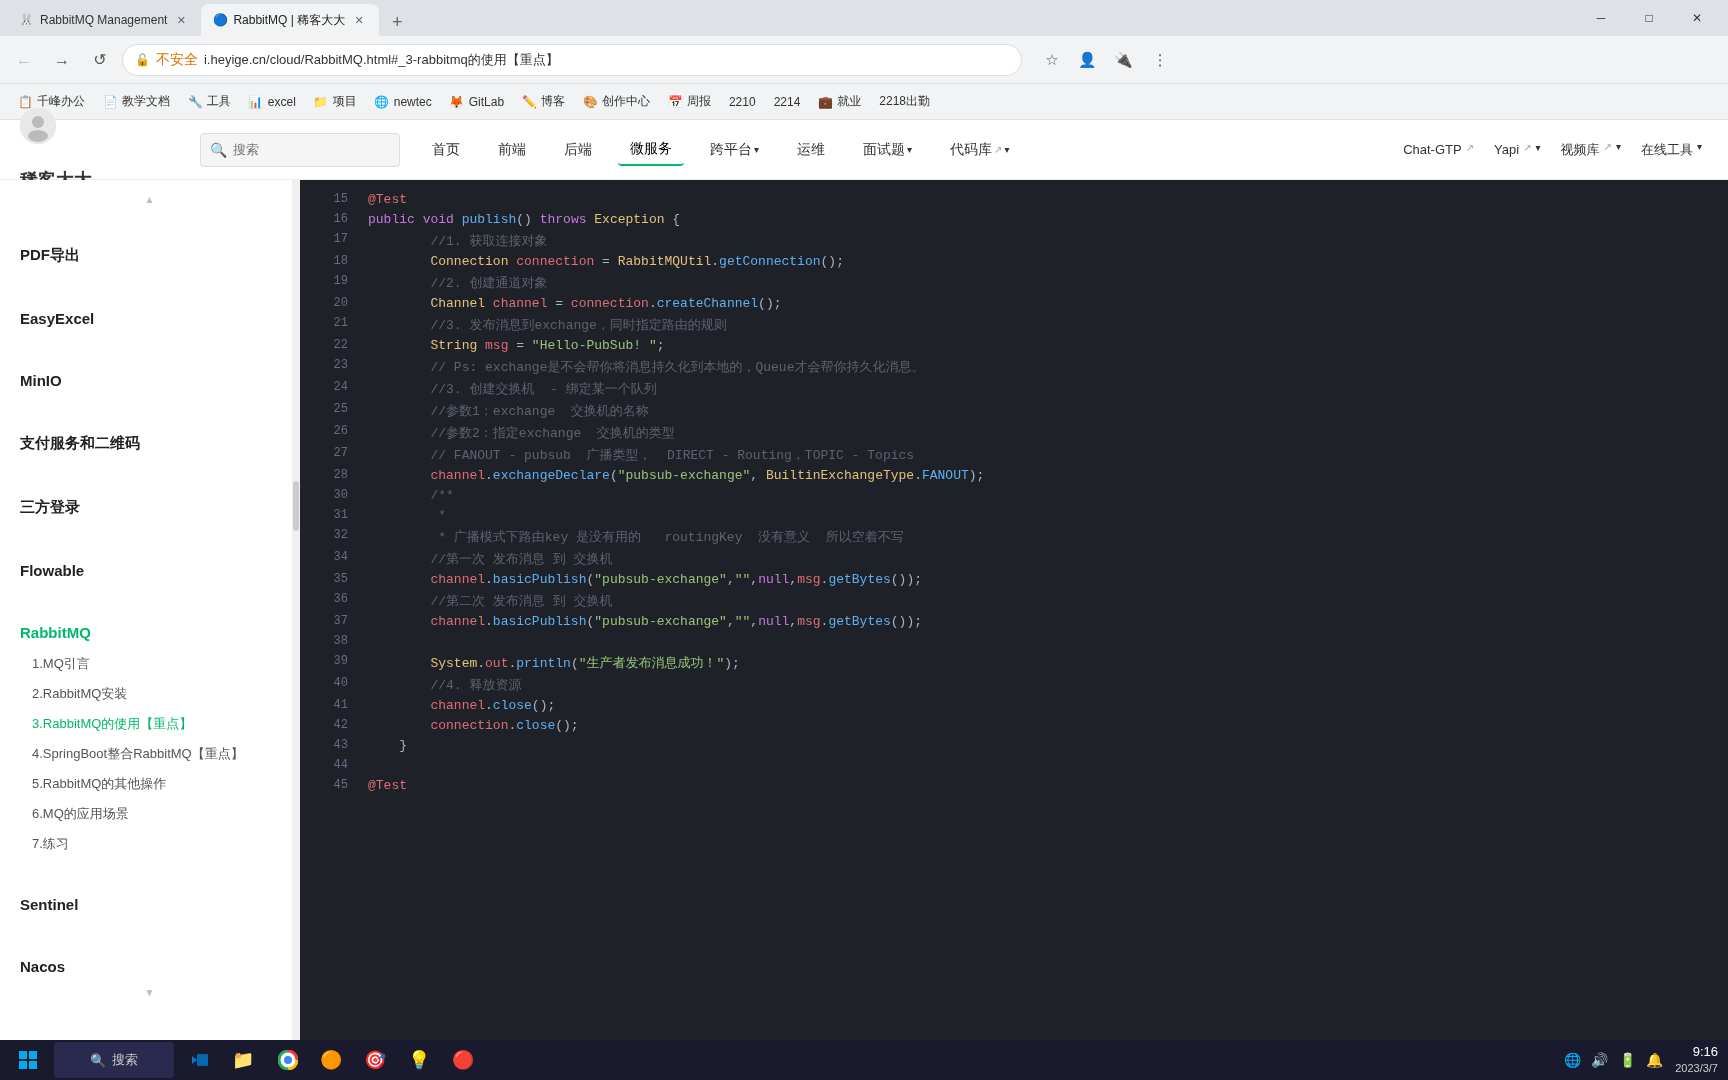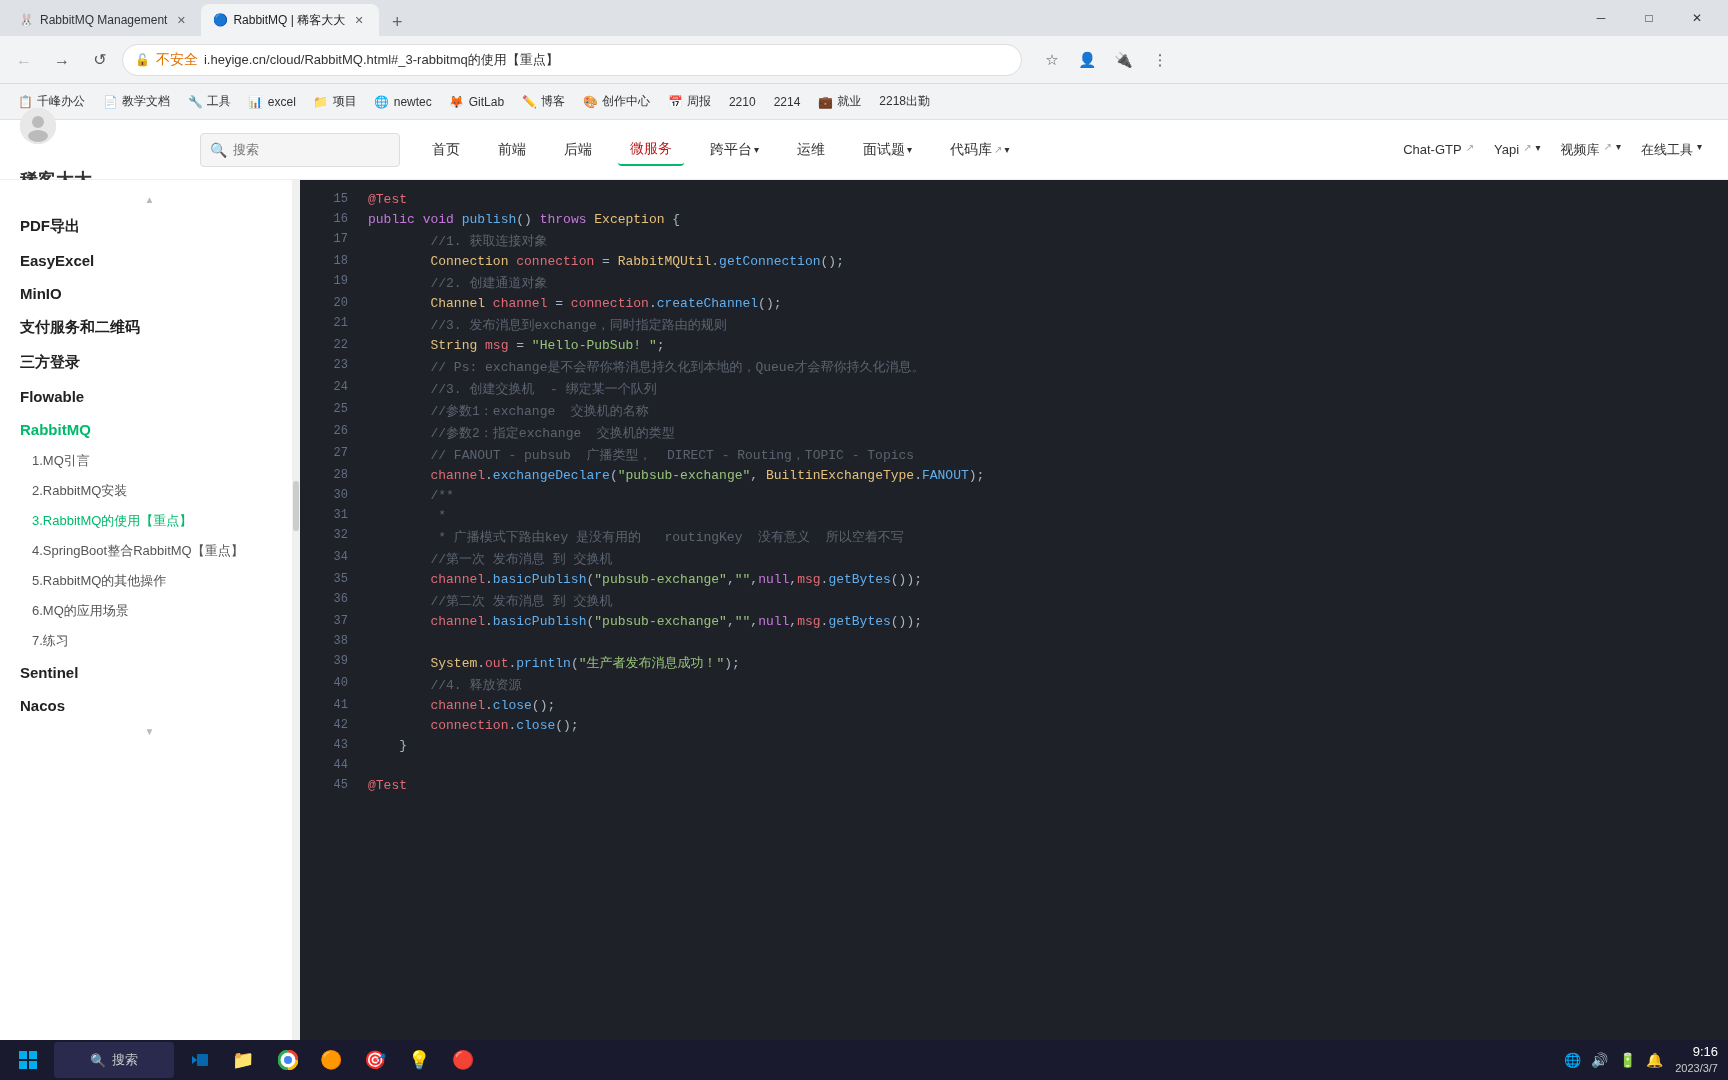--- a/index.html
+++ b/index.html
@@ -156,21 +156,21 @@
       flex: 1;
     }
     .nav-link {
       padding: 6px 12px;
       border-radius: 4px;
       cursor: pointer;
       font-size: 14px;
       color: #333;
       white-space: nowrap;
     }
-    .nav-link.active { color: #b91c1c; border-bottom: 2px solid #00b96b; }
+    .nav-link.active { color: #000000; border-bottom: 2px solid #00b96b; }
     .nav-link-with-arrow { display: flex; align-items: center; gap: 2px; }
     .nav-right { display: flex; align-items: center; gap: 8px; }
     .nav-right-item { display: flex; align-items: flex-start; gap: 4px; font-size: 13px; color: #333; cursor: pointer; padding: 4px 6px; border-radius: 4px; white-space: nowrap; }
     .external-icon { font-size: 10px; color: #999; }
 
     
     .content-wrapper {
       display: flex;
       height: 100%;
       width: 100%;
@@ -184,20 +184,21 @@
       border-right: 1px solid #eee;
       overflow-y: auto;
       padding: 10px 0;
     }
     .sidebar-section {
       padding: 8px 20px;
       font-size: 15px;
       font-weight: bold;
       color: #222;
       cursor: pointer;
+      margin-top: 29px;
     }
     .sidebar-section.active { color: #00b96b; }
     .sidebar-sub-item {
       padding: 6px 20px 6px 32px;
       cursor: pointer;
       font-size: 13px;
       color: #555;
     }
     .sidebar-sub-item.active { color: #00b96b; }
 

